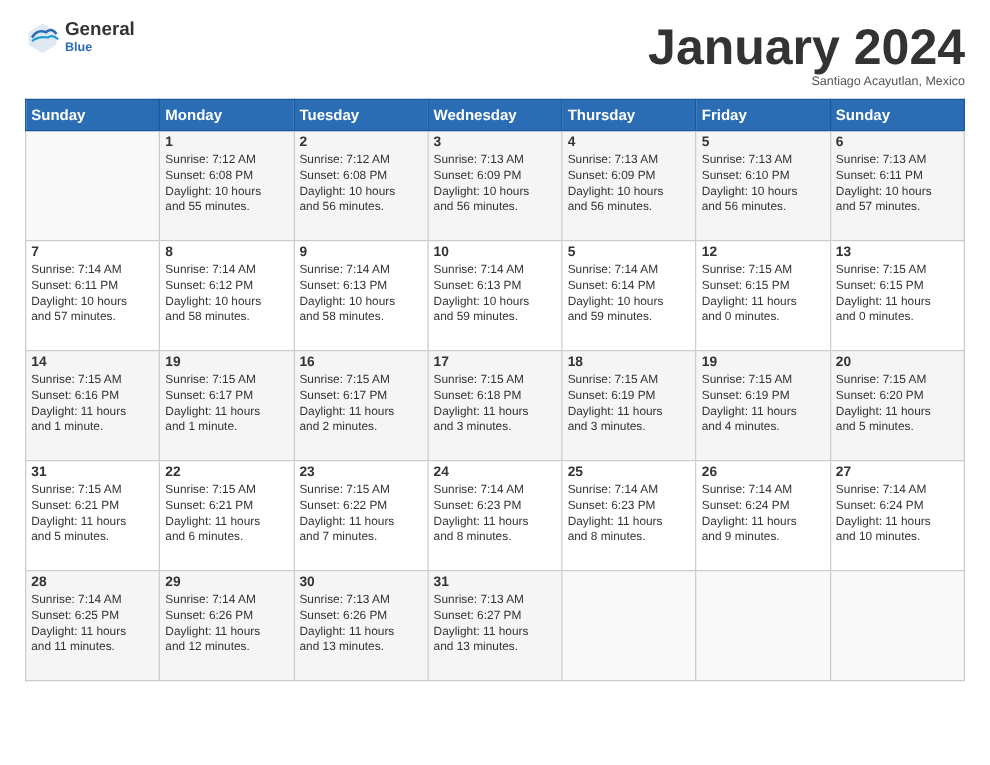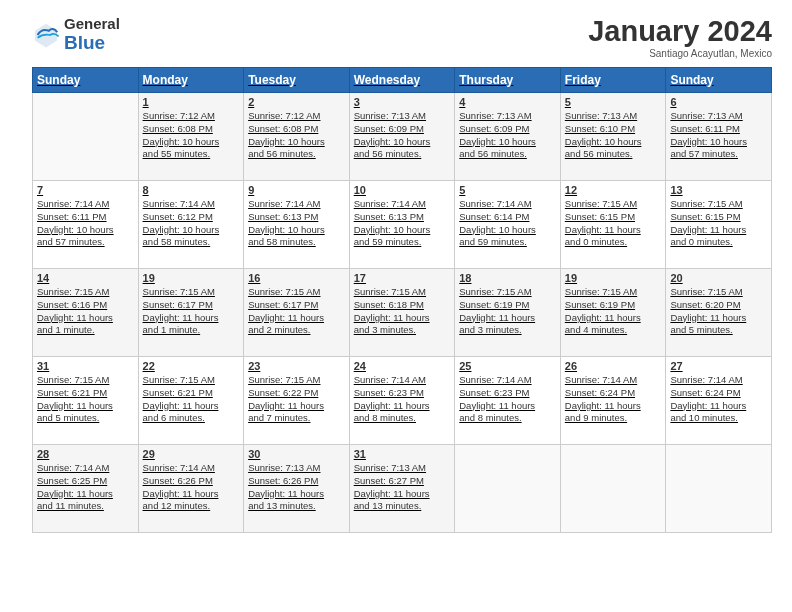--- a/index.html
+++ b/index.html
@@ -5,21 +5,21 @@
     * { box-sizing: border-box; margin: 0; padding: 0; }
     body {
       font-family: Arial, sans-serif;
       background: #fff;
       width: 792px;
       height: 612px;
       overflow: hidden;
     }
     .container {
       width: 792px;
-      padding: 16px 20px 10px 32px;
+      padding: 16px 20px 10px 20px;
     }
     .header-row {
       display: flex;
       align-items: flex-start;
       justify-content: space-between;
       margin-bottom: 8px;
     }
     .logo {
       display: flex;
       align-items: center;
@@ -29,47 +29,46 @@
       display: flex;
       flex-direction: column;
       line-height: 1.1;
     }
     .logo-general {
       font-size: 15px;
       font-weight: bold;
       color: #333;
     }
     .logo-blue {
-      font-size: 19px;
+      font-size: 10px;
       font-weight: bold;
       color: #2a6db5;
     }
     .logo-icon {
       width: 28px;
       height: 28px;
     }
     .title-block {
       text-align: right;
     }
     .month-title {
-      font-size: 29px;
+      font-size: 40px;
       font-weight: bold;
       color: #333;
       line-height: 1.1;
       text-align: center;
     }
     .location {
       font-size: 10px;
       color: #555;
     }
     table {
       width: 100%;
       border-collapse: collapse;
       table-layout: fixed;
-      text-decoration: underline;
     }
     thead tr th {
       background: #2a6db5;
       color: #fff;
       font-size: 12px;
       font-weight: bold;
       padding: 5px 4px;
       text-align: left;
       border: 1px solid #1a5a9a;
     }

